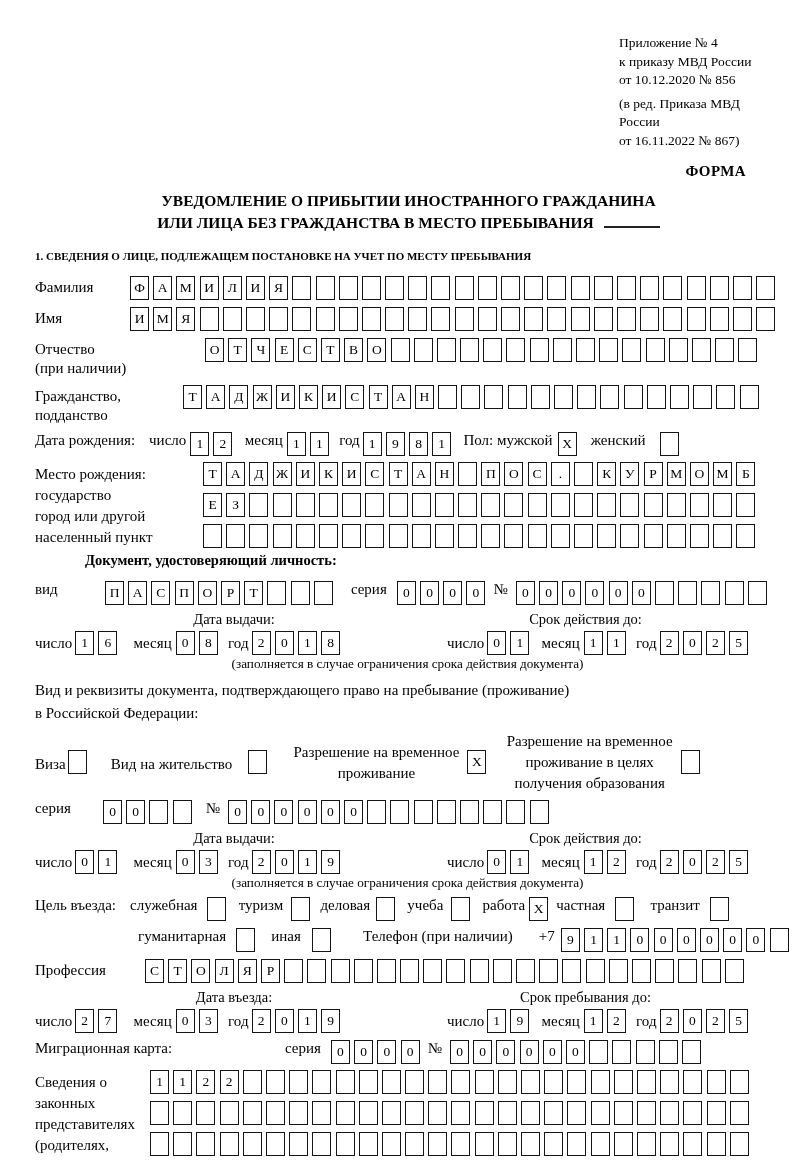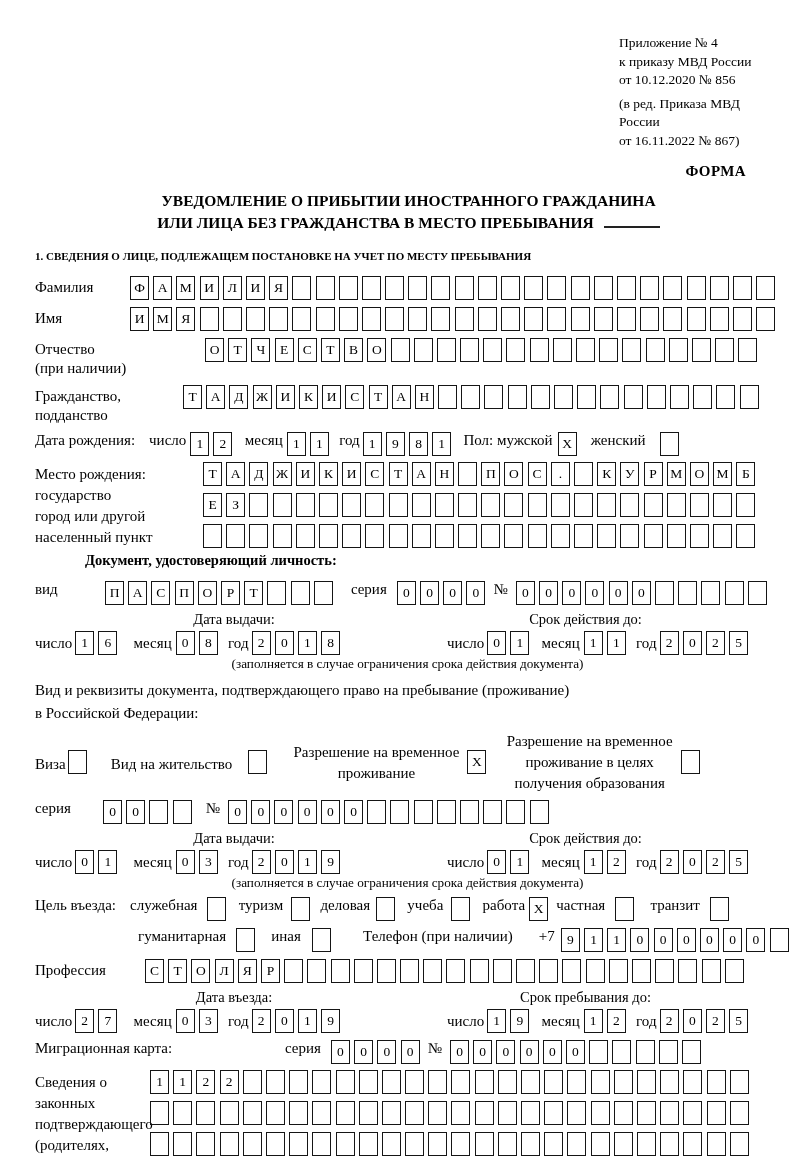--- a/index.html
+++ b/index.html
@@ -654,21 +654,21 @@
         <span class="cell"></span>
         <span class="cell"></span>
         <span class="cell"></span>
       </span>
   </div>
 
   <div class="r" style="margin-top:6px">
     <div class="l" style="width:115px;line-height:21px">
       <div>Сведения о</div>
       <div>законных</div>
-      <div>подтверждающего</div>
+      <div>представителях</div>
       <div>(родителях,</div>
       <div>усыновителях,</div>
 
     </div>
     <div>
       <div class="c">
           <span class="cell">1</span>
           <span class="cell">1</span>
           <span class="cell">2</span>
           <span class="cell">2</span>

